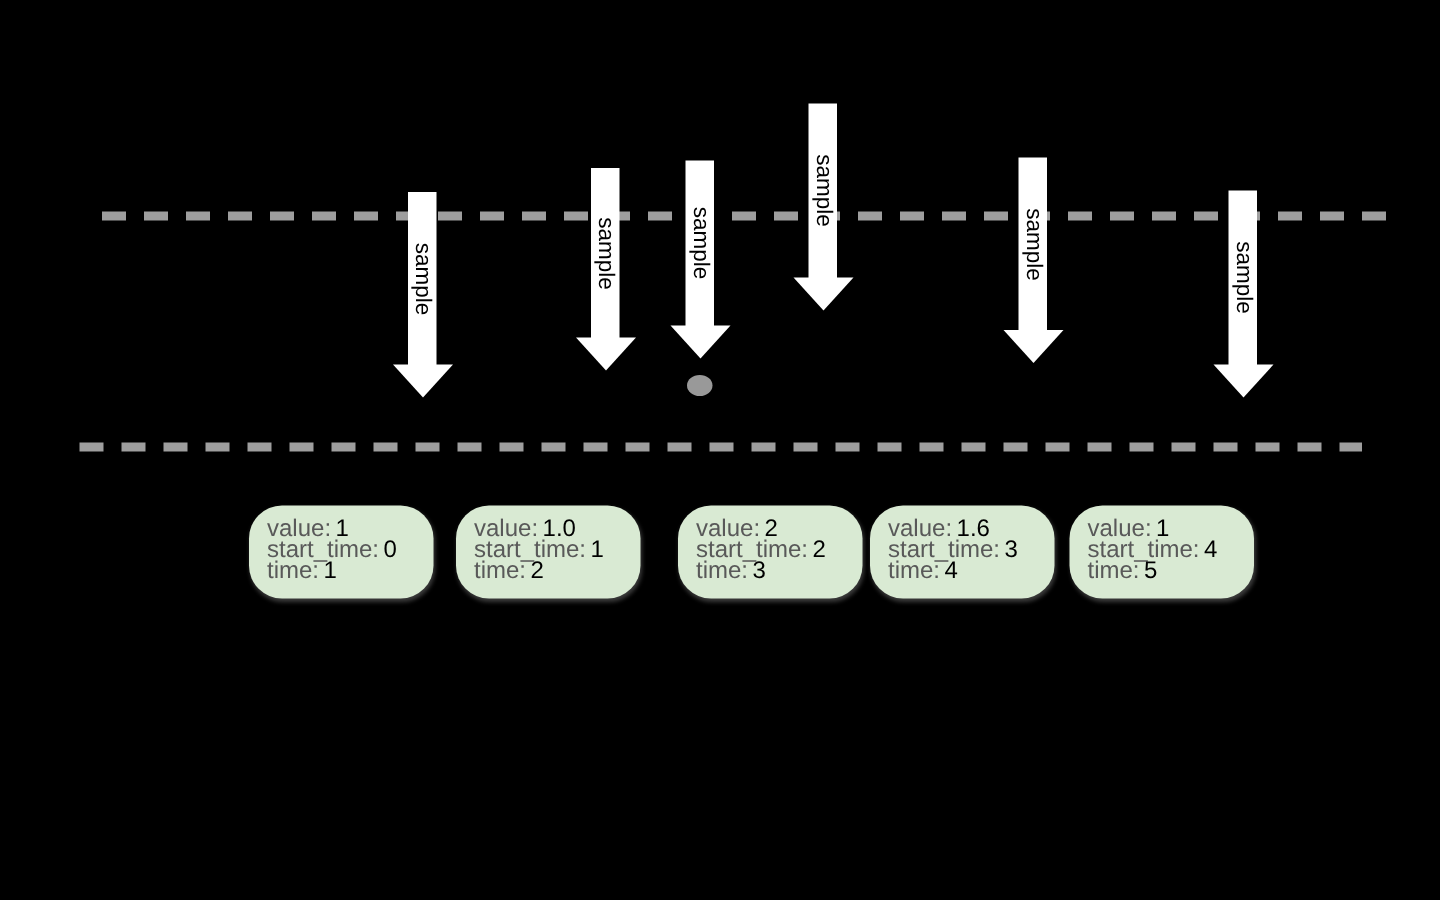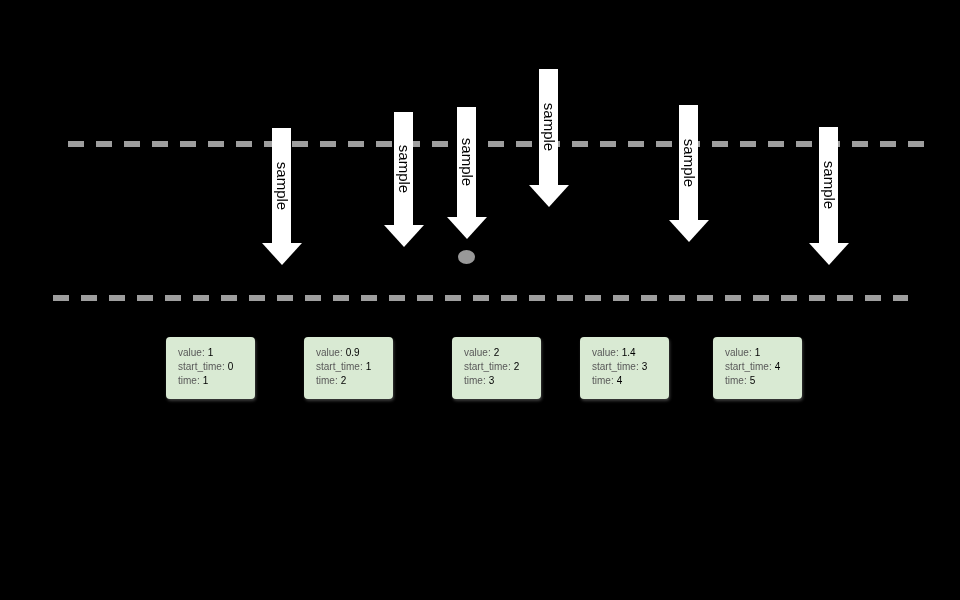--- a/index.html
+++ b/index.html
@@ -59,28 +59,28 @@
     top: 250px;
     width: 17px;
     height: 14px;
     border-radius: 50%;
     background: #999999;
   }
   
   .sample-box {
     position: absolute;
     top: 337px;
-    width: 89px;
+    width: 123px;
     height: 62px;
     box-sizing: border-box;
     padding: 9px 4px 0 12px;
     background: #d9ead3;
-    border-radius: 4px;
+    border-radius: 22px;
     box-shadow: 1px 2px 3px rgba(150,150,150,0.4);
-    font-size: 10px;
+    font-size: 16px;
   }
   .field-row {
     line-height: 14px;
     white-space: nowrap;
   }
   .field-label {
     color: #595959;
   }
   .field-value {
     color: #000000;
@@ -142,21 +142,21 @@
     <div class="field-row">
       <span class="field-label">start_time:</span><span class="field-value">0</span>
     </div>
     <div class="field-row">
       <span class="field-label">time:</span><span class="field-value">1</span>
     </div>
   </div>
 
   <div class="sample-box" style="left:304px">
     <div class="field-row">
-      <span class="field-label">value:</span><span class="field-value">0.9</span>
+      <span class="field-label">value:</span><span class="field-value">1.0</span>
     </div>
     <div class="field-row">
       <span class="field-label">start_time:</span><span class="field-value">1</span>
     </div>
     <div class="field-row">
       <span class="field-label">time:</span><span class="field-value">2</span>
     </div>
   </div>
 
   <div class="sample-box" style="left:452px">
@@ -166,21 +166,21 @@
     <div class="field-row">
       <span class="field-label">start_time:</span><span class="field-value">2</span>
     </div>
     <div class="field-row">
       <span class="field-label">time:</span><span class="field-value">3</span>
     </div>
   </div>
 
   <div class="sample-box" style="left:580px">
     <div class="field-row">
-      <span class="field-label">value:</span><span class="field-value">1.4</span>
+      <span class="field-label">value:</span><span class="field-value">1.6</span>
     </div>
     <div class="field-row">
       <span class="field-label">start_time:</span><span class="field-value">3</span>
     </div>
     <div class="field-row">
       <span class="field-label">time:</span><span class="field-value">4</span>
     </div>
   </div>
 
   <div class="sample-box" style="left:713px">

